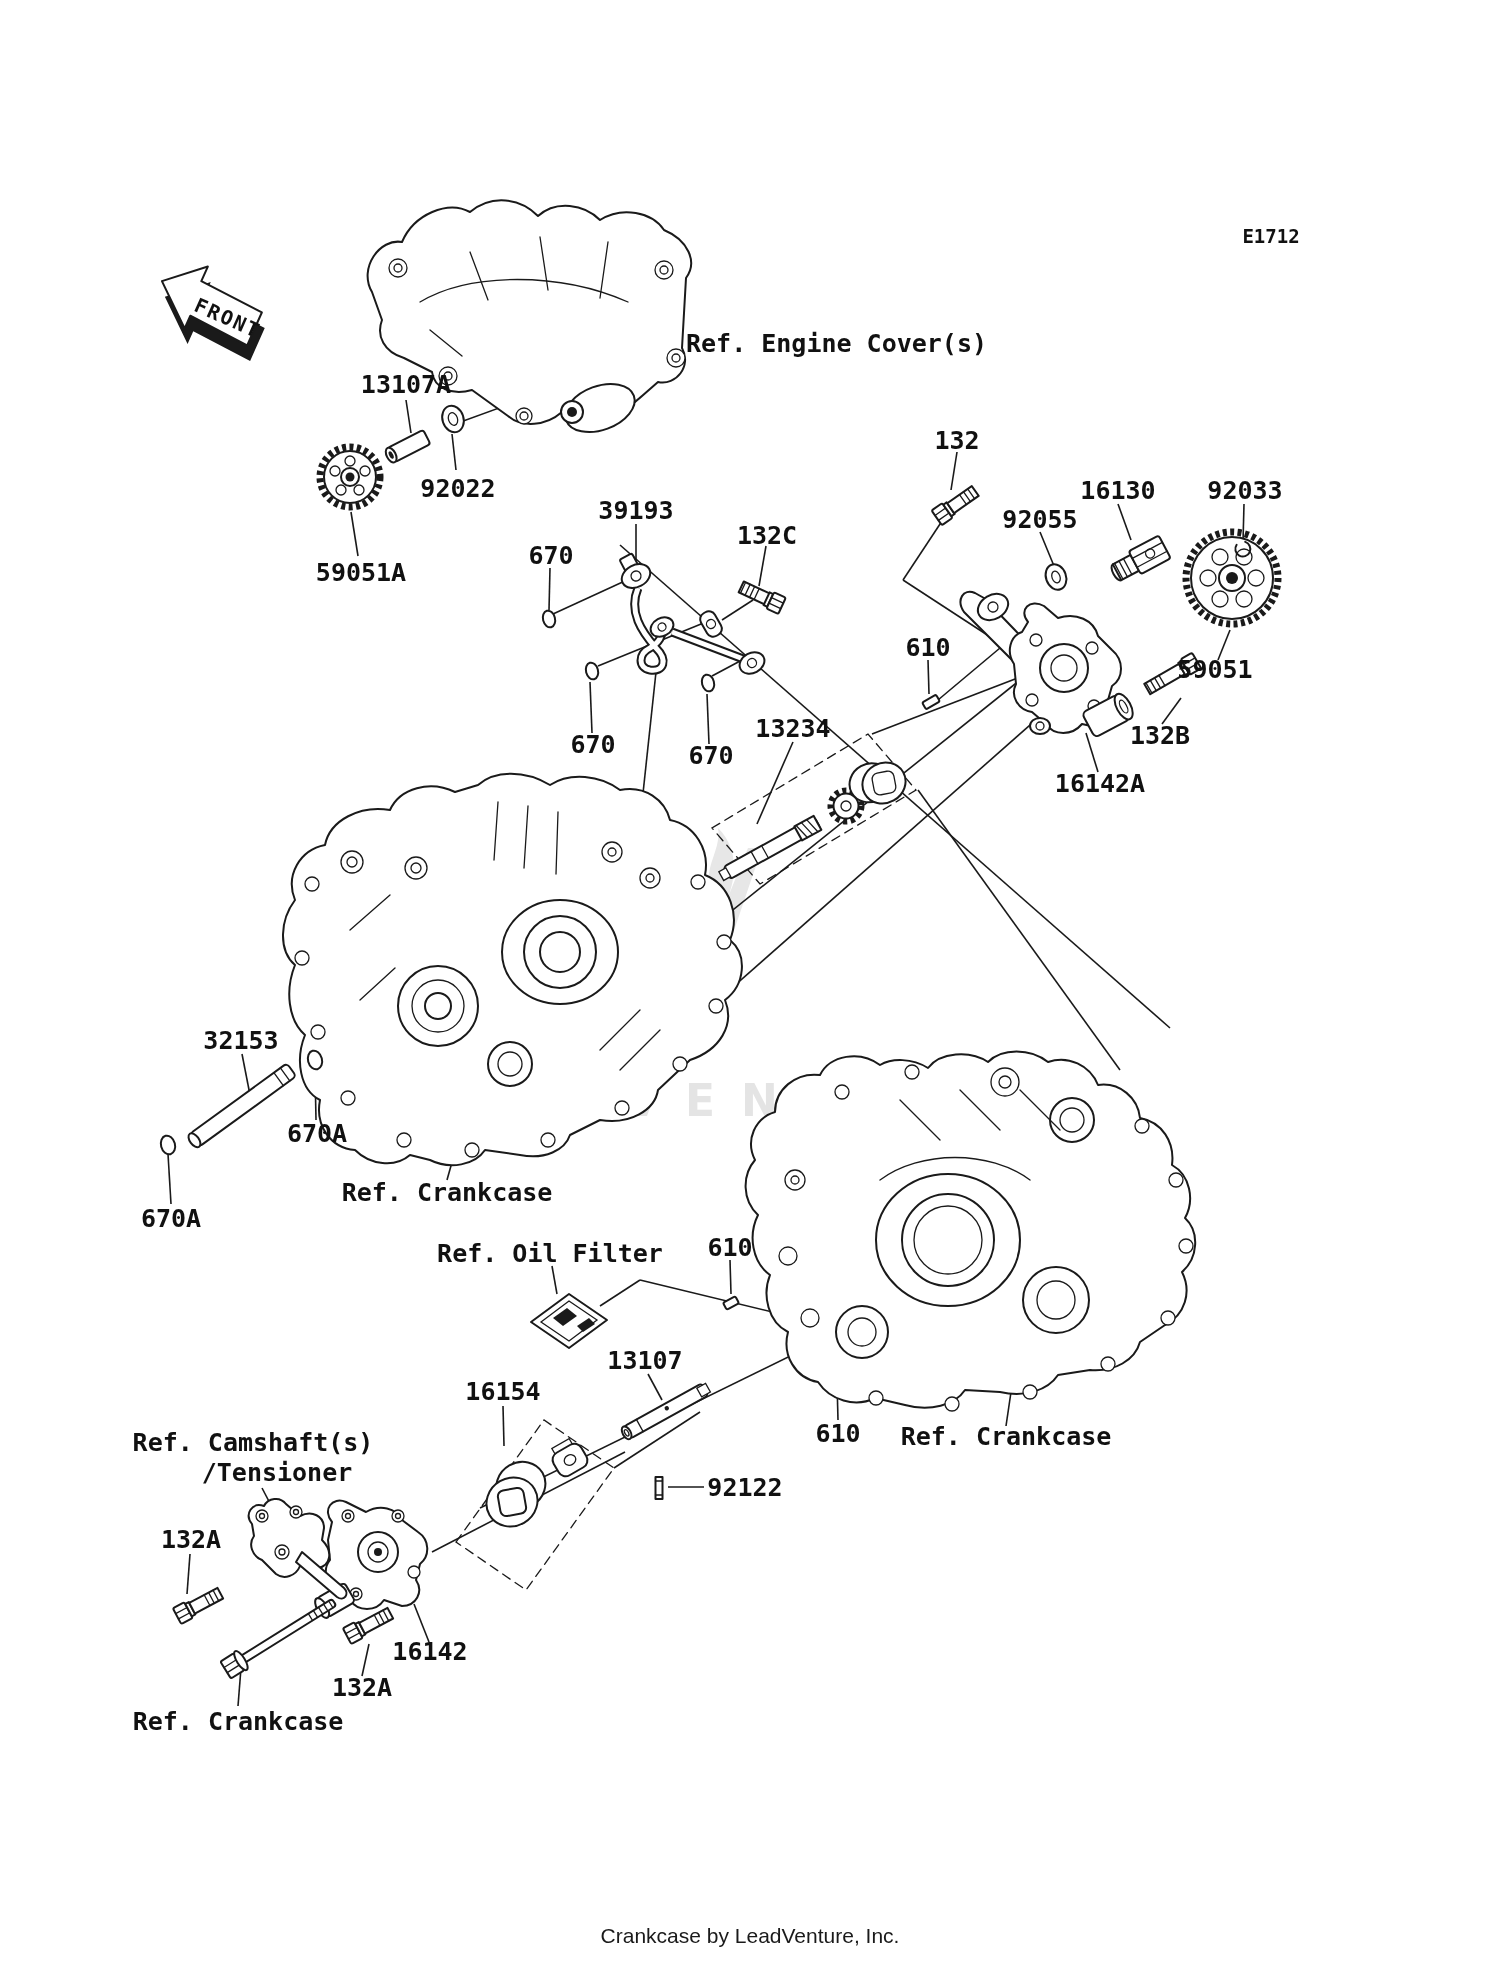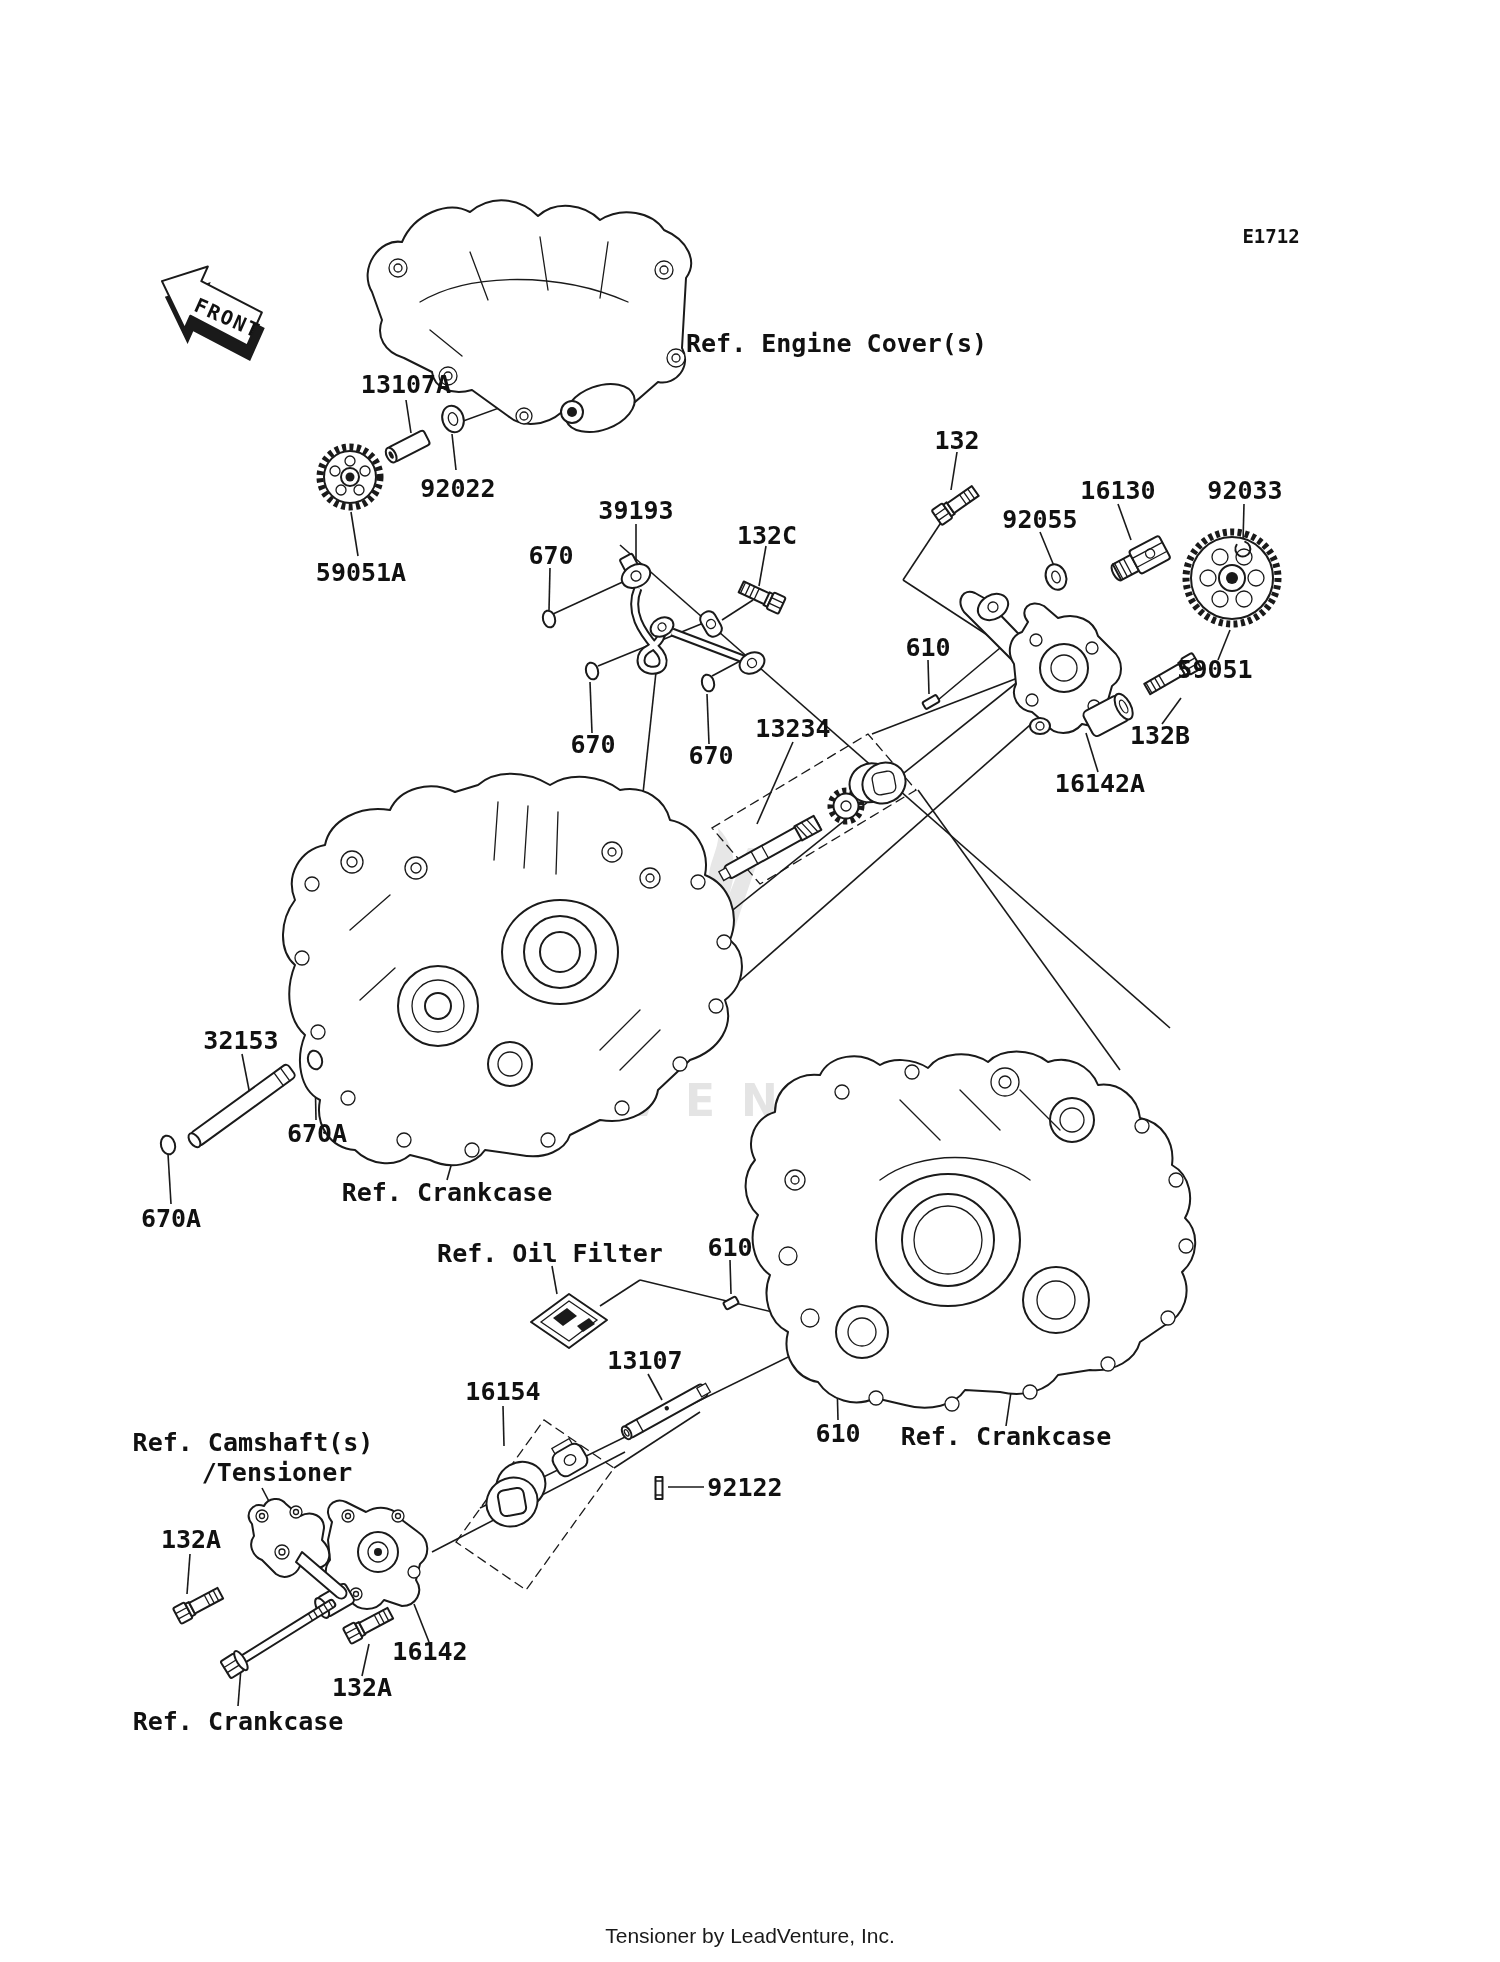--- a/index.html
+++ b/index.html
@@ -475,14 +475,14 @@
     <text class="pl" x="277" y="1481" text-anchor="middle">/Tensioner</text>
     <text class="pl" x="191" y="1548" text-anchor="middle">132A</text>
     <text class="pl" x="430" y="1660" text-anchor="middle">16142</text>
     <text class="pl" x="362" y="1696" text-anchor="middle">132A</text>
     <text class="pl" x="238" y="1730" text-anchor="middle">Ref. Crankcase</text>
     <text class="pl" x="686" y="352" text-anchor="start">Ref. Engine Cover(s)</text>
     <text class="pls" x="1271" y="243" text-anchor="middle">E1712</text>
   </g>
 </svg>
 
-<div class="footer">Tensioner by LeadVenture, Inc.</div>
+<div class="footer">Crankcase by LeadVenture, Inc.</div>
 </div>
 
 </body></html>

